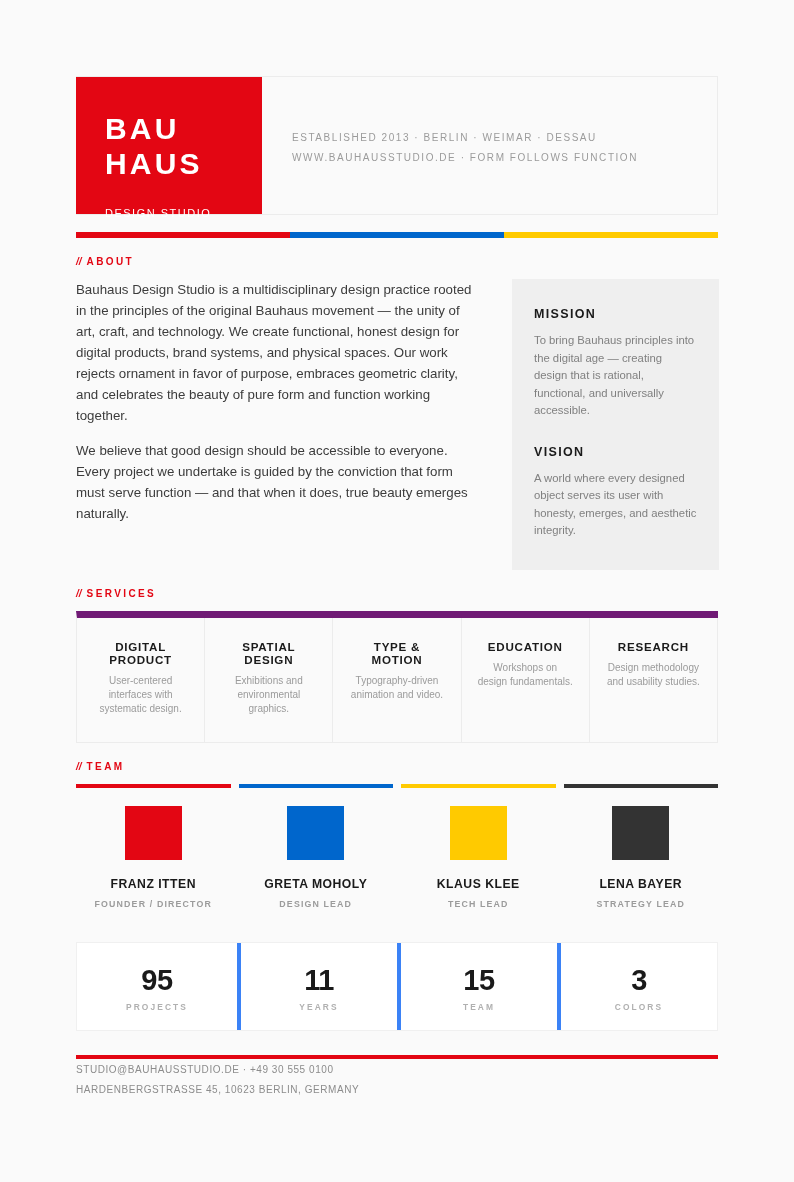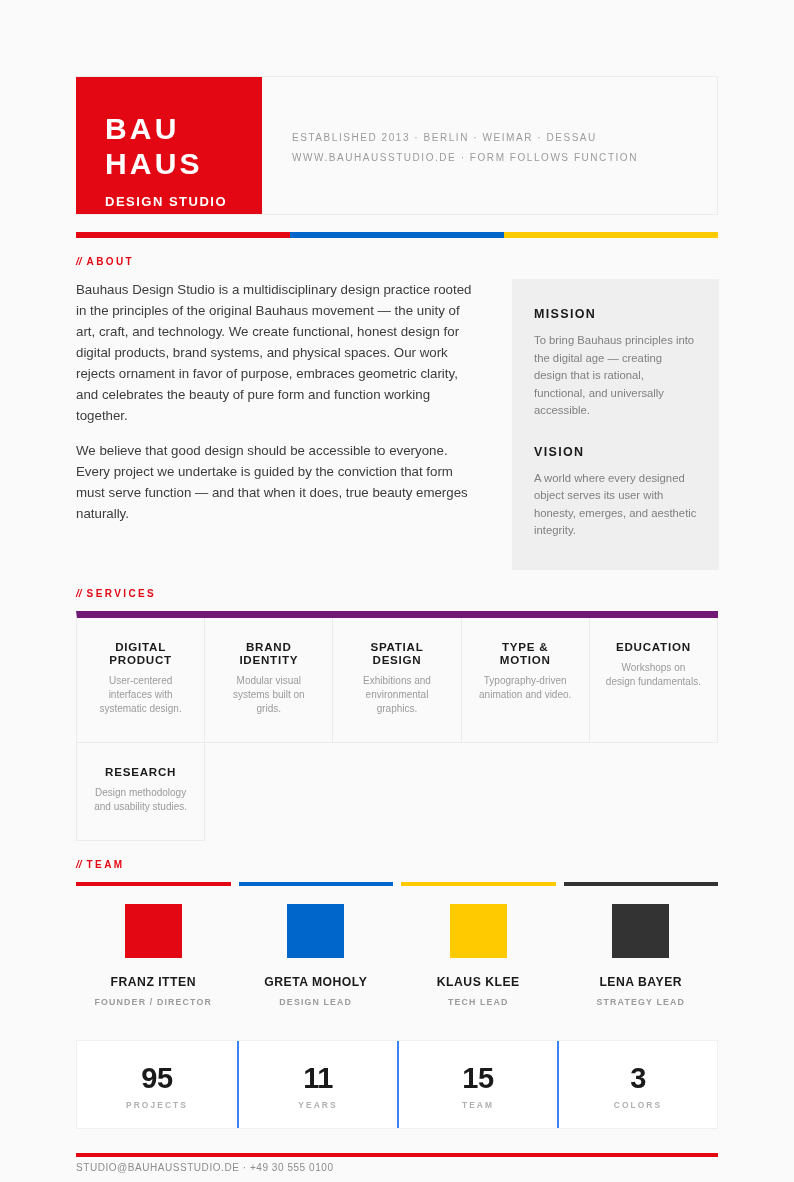--- a/index.html
+++ b/index.html
@@ -39,24 +39,24 @@
     flex: 0 0 186px;
   }
   .brand-line {
     color: #ffffff;
     font-size: 30px;
     font-weight: bold;
     letter-spacing: 3.2px;
     line-height: 35px;
   }
   .brand-sub {
-    margin-top: 13px;
+    margin-top: 26px;
     color: #ffffff;
-    font-size: 13px;
-    font-weight: bold;
+    font-size: 11px;
+    font-weight: normal;
     letter-spacing: 1.5px;
   }
   .header-right {
     flex: 1;
     padding: 51px 0 0 30px;
   }
   .meta-line {
     color: #9b9b9b;
     font-size: 10px;
     letter-spacing: 1.55px;
@@ -176,21 +176,21 @@
   .stats {
     display: grid;
     grid-template-columns: repeat(4, 1fr);
     margin-top: 33px;
     background: #ffffff;
     border: 1px solid #f0f0f0;
   }
   .stat {
     text-align: center;
     padding: 20px 6px 18px 6px;
-    border-left: 2px solid #3b82f6;
+    border-left: 4px solid #3b82f6;
     background: #ffffff;
   }
   .stat:first-child { border-left: none; }
   .stat-num {
     color: #1a1a1a;
     font-size: 29px;
     font-weight: bold;
     line-height: 34px;
     letter-spacing: -0.5px;
   }
@@ -261,24 +261,20 @@
     <div class="sec-label">
       <span class="slashes">//</span><span>SERVICES</span>
     </div>
 
     <div class="services">
       <div class="svc">
         <div class="svc-title">DIGITAL PRODUCT</div>
         <div class="svc-desc">User-centered interfaces with systematic design.</div>
       </div>
       <div class="svc">
-        <div class="svc-title">BRAND IDENTITY</div>
-        <div class="svc-desc">Modular visual systems built on grids.</div>
-      </div>
-      <div class="svc">
         <div class="svc-title">SPATIAL DESIGN</div>
         <div class="svc-desc">Exhibitions and environmental graphics.</div>
       </div>
       <div class="svc">
         <div class="svc-title">TYPE &amp; MOTION</div>
         <div class="svc-desc">Typography-driven animation and video.</div>
       </div>
       <div class="svc">
         <div class="svc-title">EDUCATION</div>
         <div class="svc-desc">Workshops on design fundamentals.</div>

